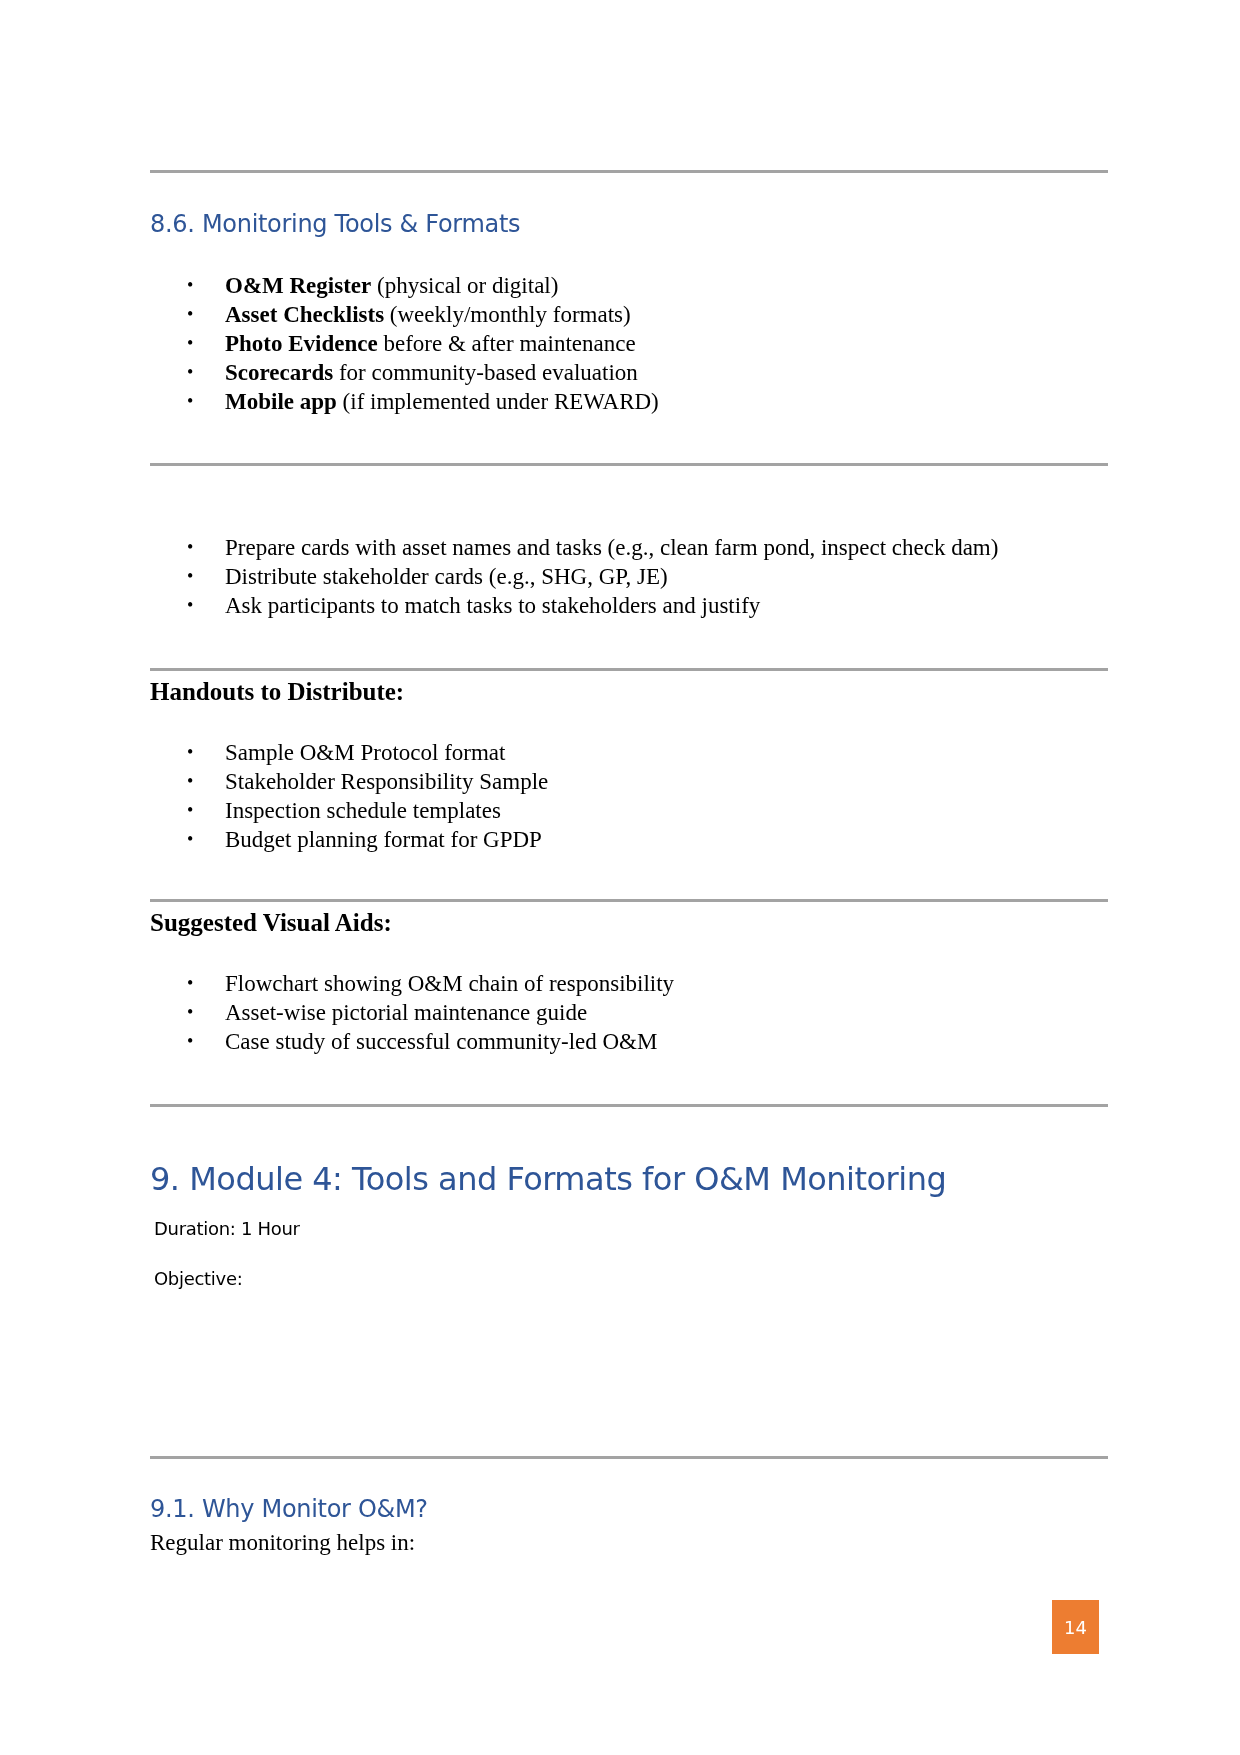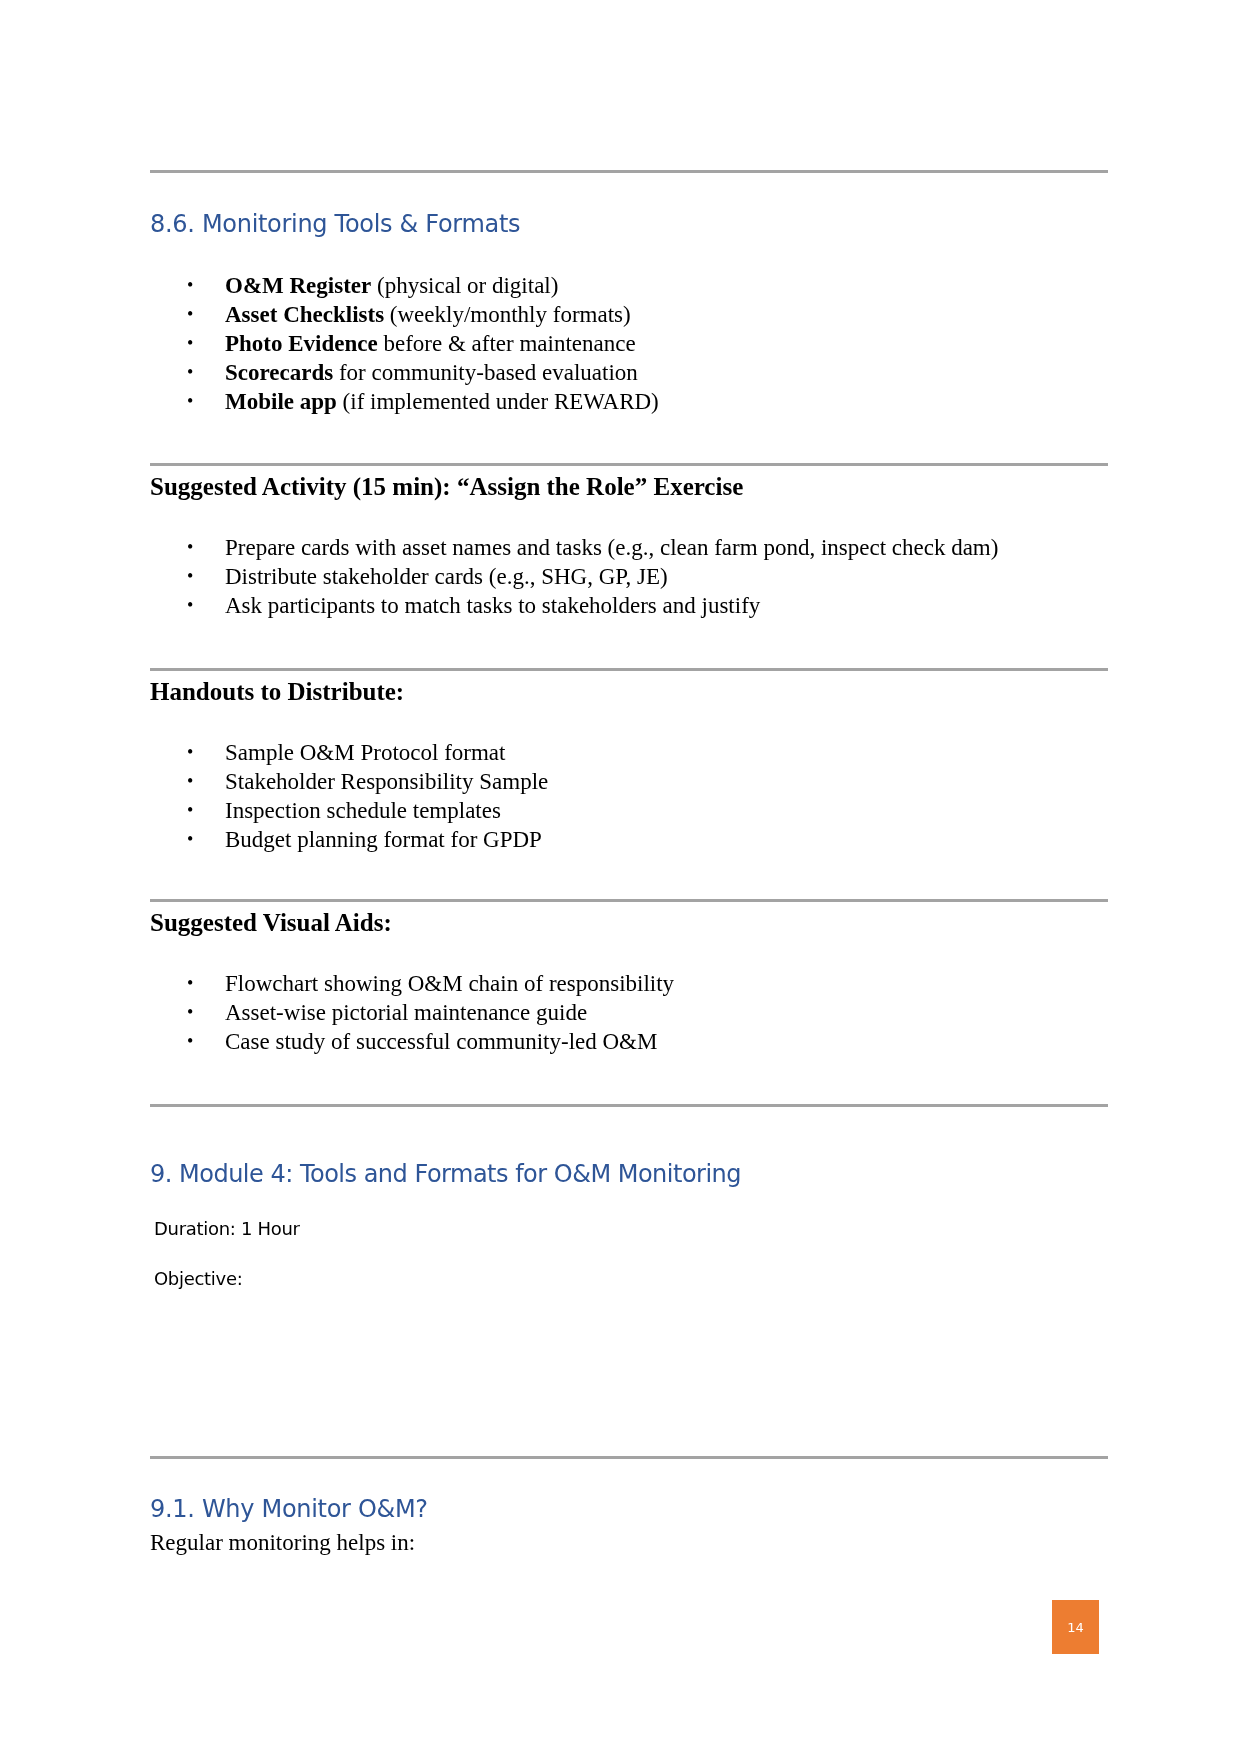--- a/index.html
+++ b/index.html
@@ -1,46 +1,45 @@
 <!DOCTYPE html>
 <html><head>
   <meta charset="utf-8">
   <style>
     html, body { margin: 0; padding: 0; background: #ffffff; }
     body { width: 1240px; height: 1755px; position: relative; overflow: hidden; }
     .page { position: absolute; left: 0; top: 0; width: 1240px; height: 1755px; }
     .rule { position: absolute; left: 150px; width: 958px; height: 3px; background: #a3a3a3; }
     .h-blue { position: absolute; left: 150px; margin: 0; font-family: "DejaVu Sans", sans-serif; color: #2e5597; font-weight: normal; white-space: nowrap; }
     .h2 { font-size: 24px; letter-spacing: -0.3px; }
-    .h1 { font-size: 24px; letter-spacing: -0.5px; }
+    .h1 { font-size: 32px; letter-spacing: -0.5px; }
     .h-bold { position: absolute; left: 150px; margin: 0; font-family: "Liberation Serif", serif; font-weight: bold; font-size: 25px; color: #000; white-space: nowrap; }
     .label { position: absolute; left: 150px; margin: 4px; font-family: "DejaVu Sans", sans-serif; font-size: 18px; color: #000; letter-spacing: -0.3px; }
     ul.blist { position: absolute; left: 150px; margin: 0; padding: 0; list-style: none; font-family: "Liberation Serif", serif; font-size: 23px; color: #000; }
     ul.blist li { position: relative; padding-left: 75px; height: 29px; line-height: 29px; white-space: nowrap; }
     ul.blist li .bullet { position: absolute; left: 37px; top: 0; font-size: 18px; }
     .para { position: absolute; left: 150px; width: 958px; margin: 0; font-family: "Liberation Serif", serif; font-size: 23px; line-height: 29px; color: #000; text-align: justify; }
-    .page-num { position: absolute; left: 1052px; top: 1600px; width: 47px; height: 54px; background: #ed7d31; color: #fff; font-family: "DejaVu Sans", sans-serif; font-size: 13px; display: flex; align-items: center; justify-content: center; }
+    .page-num { position: absolute; left: 1052px; top: 1600px; width: 47px; height: 54px; background: #ed7d31; color: #fff; font-family: "DejaVu Sans", sans-serif; font-size: 18px; display: flex; align-items: center; justify-content: center; }
   </style>
 </head>
 <body>
 
 <div class="page">
 
   <div class="rule" style="top:170px;"></div>
   <h2 class="h-blue h2" style="top:210px;">8.6. Monitoring Tools &amp; Formats</h2>
   <ul class="blist" style="top:271px;">
     <li><span class="bullet">•</span><b>O&amp;M Register</b><span> (physical or digital)</span></li>
     <li><span class="bullet">•</span><b>Asset Checklists</b><span> (weekly/monthly formats)</span></li>
     <li><span class="bullet">•</span><b>Photo Evidence</b><span> before &amp; after maintenance</span></li>
     <li><span class="bullet">•</span><b>Scorecards</b><span> for community-based evaluation</span></li>
     <li><span class="bullet">•</span><b>Mobile app</b><span> (if implemented under REWARD)</span></li>
   </ul>
 
   <div class="rule" style="top:463px;"></div>
-  <h3 class="h-bold" style="top:473px;">Suggested Activity (15 min): “Assign the Role” Exercise</h3>
   <ul class="blist" style="top:533px;">
     <li><span class="bullet">•</span><span>Prepare cards with asset names and tasks (e.g., clean farm pond, inspect check dam)</span></li>
     <li><span class="bullet">•</span><span>Distribute stakeholder cards (e.g., SHG, GP, JE)</span></li>
     <li><span class="bullet">•</span><span>Ask participants to match tasks to stakeholders and justify</span></li>
   </ul>
 
   <div class="rule" style="top:668px;"></div>
   <h3 class="h-bold" style="top:678px;">Handouts to Distribute:</h3>
   <ul class="blist" style="top:738px;">
     <li><span class="bullet">•</span><span>Sample O&amp;M Protocol format</span></li>

